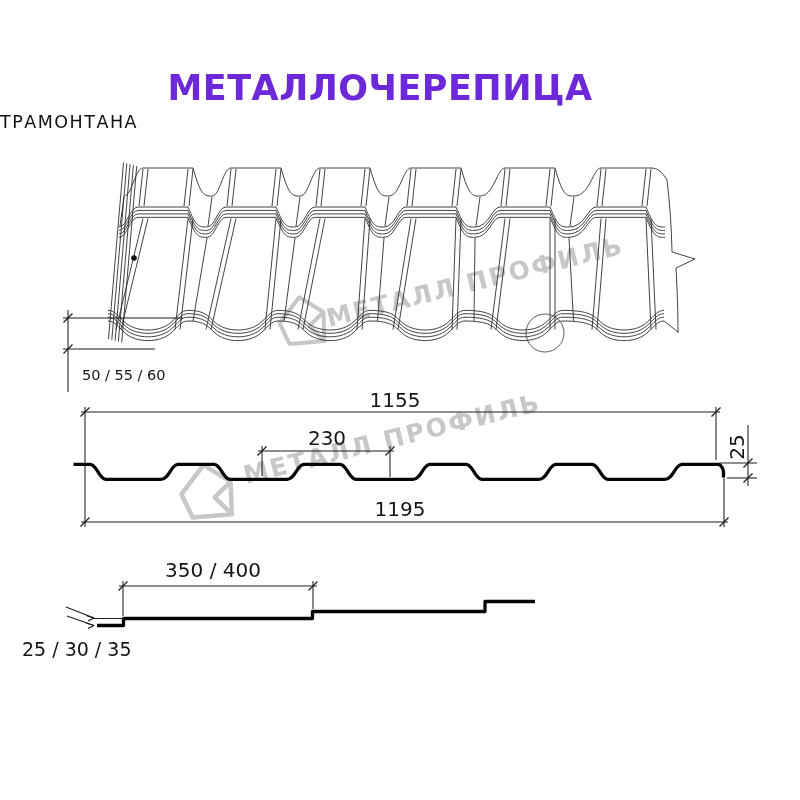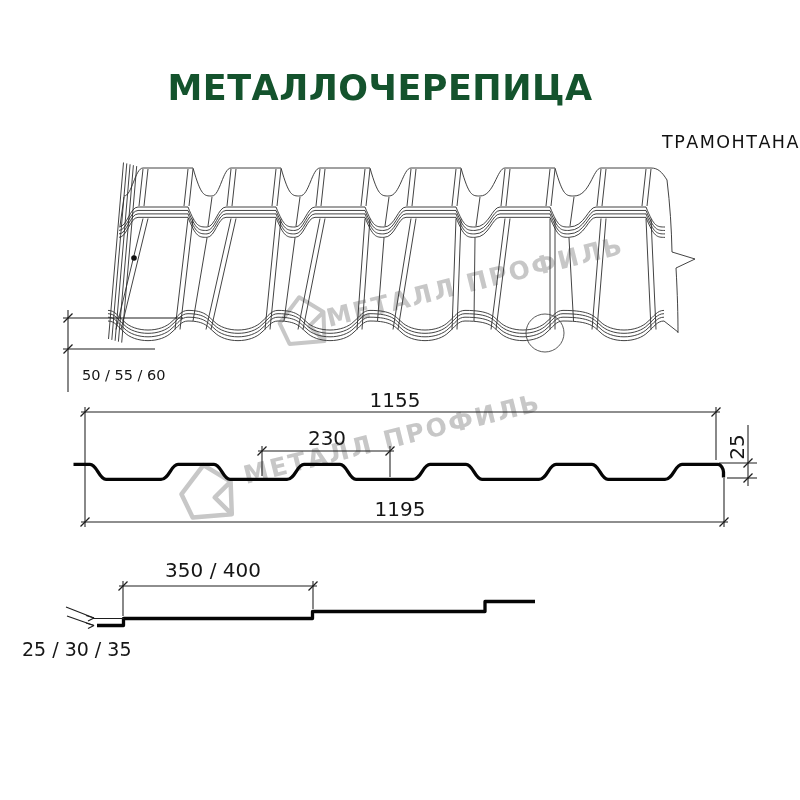--- a/index.html
+++ b/index.html
@@ -1,21 +1,21 @@
 <!DOCTYPE html>
 <html><head>
 <meta charset="utf-8">
 <style>
   html,body{margin:0;padding:0;background:#ffffff;}
   #page{position:relative;width:800px;height:800px;background:#ffffff;overflow:hidden;
         font-family:"DejaVu Sans",sans-serif;}
   #title{position:absolute;top:68px;left:0;width:760px;text-align:center;
-         font-size:35px;font-weight:bold;letter-spacing:.5px;color:#14532d;}
-  #subtitle{position:absolute;top:112px;left:0;width:800px;text-align:right;
-         font-size:17.5px;font-weight:500;letter-spacing:1.5px;color:#111;margin-top:20px;}
+         font-size:35px;font-weight:bold;letter-spacing:.5px;color:#6d28d9;}
+  #subtitle{position:absolute;top:112px;left:0;width:800px;text-align:left;
+         font-size:17.5px;font-weight:500;letter-spacing:1.5px;color:#111;}
   svg{position:absolute;left:0;top:0;}
   .thin{stroke:#1e1e1e;stroke-width:1.05;fill:none;}
   .tick{stroke:#1e1e1e;stroke-width:1.2;fill:none;}
   .draw{stroke:#2e2e2e;stroke-width:.9;fill:none;}
   .bold{stroke:#050505;stroke-width:3.3;fill:none;stroke-linejoin:round;}
   .dim{font-size:20px;fill:#151515;}
   .dim-small{font-size:14.5px;fill:#151515;}
   .wm-text{font-size:25px;font-weight:600;letter-spacing:2.2px;}
   .wm-logo{fill:none;stroke-width:4;stroke-linejoin:round;}
 </style>

